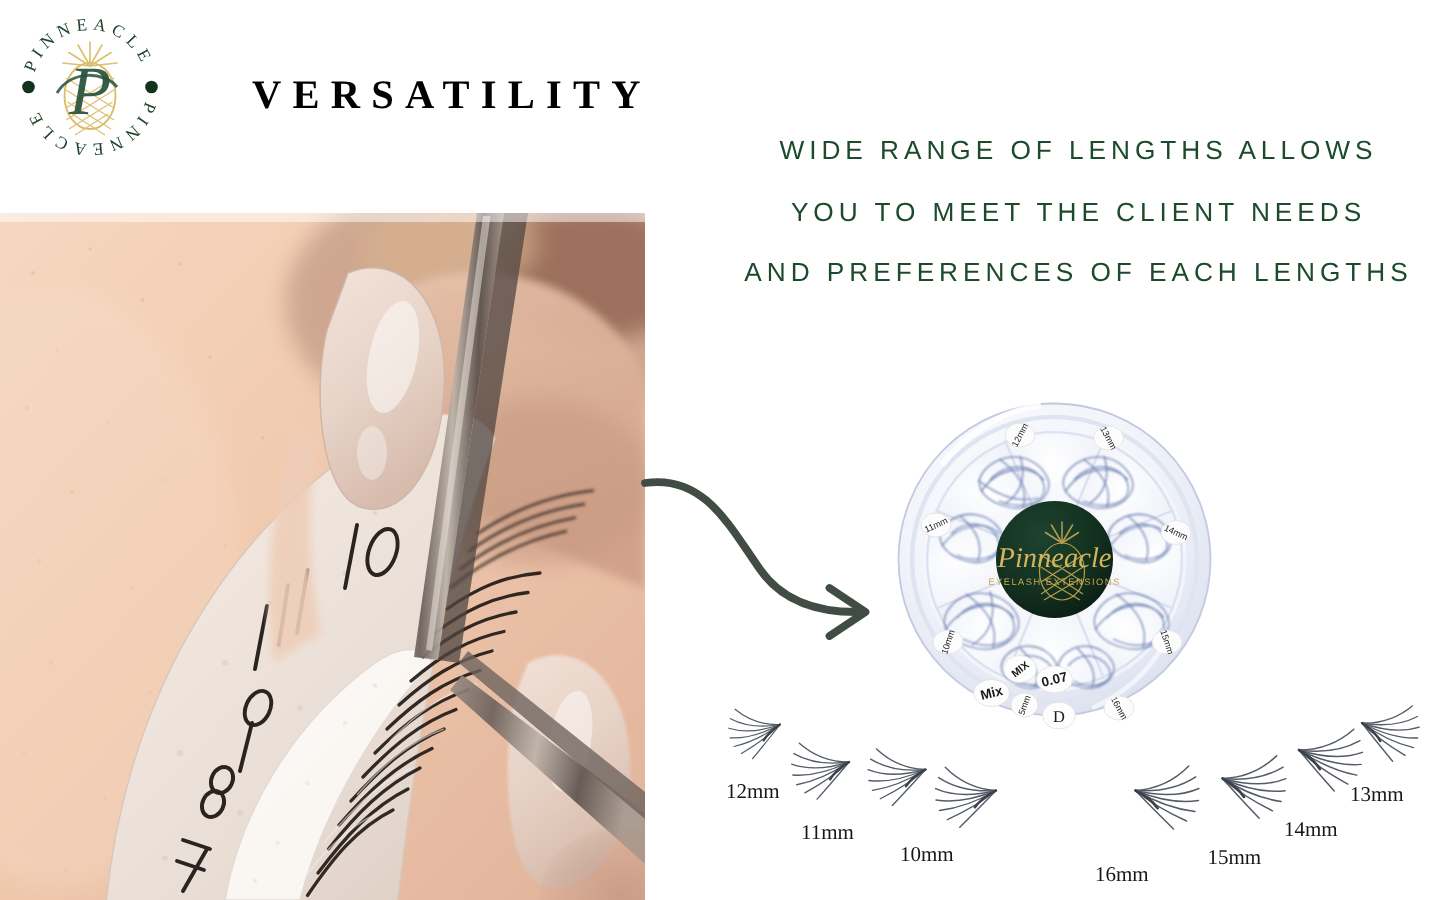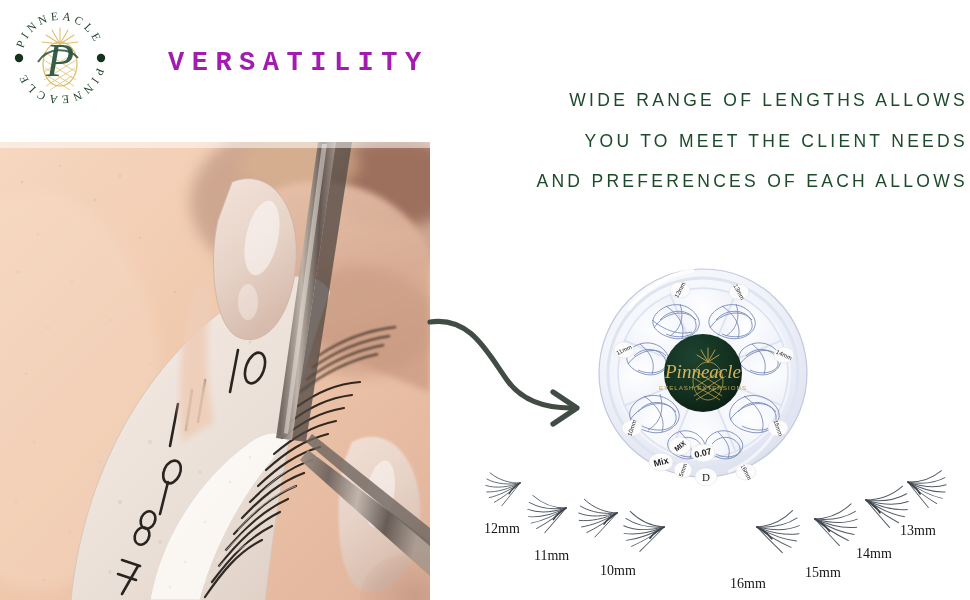--- a/index.html
+++ b/index.html
@@ -13,34 +13,33 @@
   #stage{position:relative;width:970px;height:600px;overflow:hidden;background:#fff;}
 
   
   .logo-wrap{position:absolute;left:8px;top:6px;width:104px;height:104px;}
   .logo-wrap svg{display:block;}
 
   
   .heading{
     position:absolute;left:168px;top:48px;
     font-size:27px;font-weight:bold;letter-spacing:7.5px;
-    color:#a21caf;white-space:nowrap;
-    font-family:Liberation Mono, monospace;
+    color:#000000;white-space:nowrap;
+    font-family:Liberation Serif, serif;
   }
 
   
   .tagline{
     position:absolute;left:470px;top:92px;width:498px;
     text-align:center;color:#1c4a2b;
   }
   .tagline .tline{
     font-size:17.5px;letter-spacing:3.3px;line-height:1.0;
     margin-bottom:23px;white-space:nowrap;
     font-family:"Liberation Sans", sans-serif;
-    text-align:right;
   }
   .tagline .tline:last-child{margin-bottom:0;}
 
   
   .photo{
     position:absolute;left:0;top:142px;width:430px;height:458px;
     overflow:hidden;
   }
   .photo svg{display:block;}
 
@@ -107,21 +106,21 @@
       <text x="52" y="70" text-anchor="middle" font-family="Liberation Serif, serif" font-style="italic" font-size="46" fill="#27513a" opacity="0.92">P</text>
       <path d="M 30,56 C 40,40 62,42 70,52" stroke="#27513a" stroke-width="2" fill="none" opacity="0.85"></path>
     </svg>
   </div>
 
   <div class="heading">VERSATILITY</div>
 
   <div class="tagline">
     <div class="tline">WIDE RANGE OF LENGTHS ALLOWS</div>
     <div class="tline">YOU TO MEET THE CLIENT NEEDS</div>
-    <div class="tline">AND PREFERENCES OF EACH ALLOWS</div>
+    <div class="tline">AND PREFERENCES OF EACH LENGTHS</div>
   </div>
 
   <div class="photo">
     <svg width="430" height="458" viewBox="0 0 430 458">
       <defs>
         <linearGradient id="skinG" x1="0" y1="0" x2="1" y2="1">
           <stop offset="0%" stop-color="#f6d7c0"></stop>
             <stop offset="45%" stop-color="#f0c9ad"></stop>
           <stop offset="100%" stop-color="#e0b39a"></stop>
         </linearGradient>

